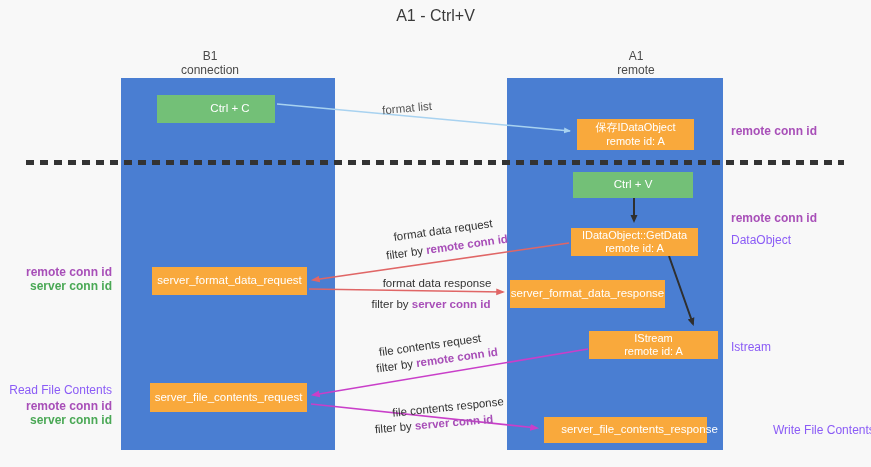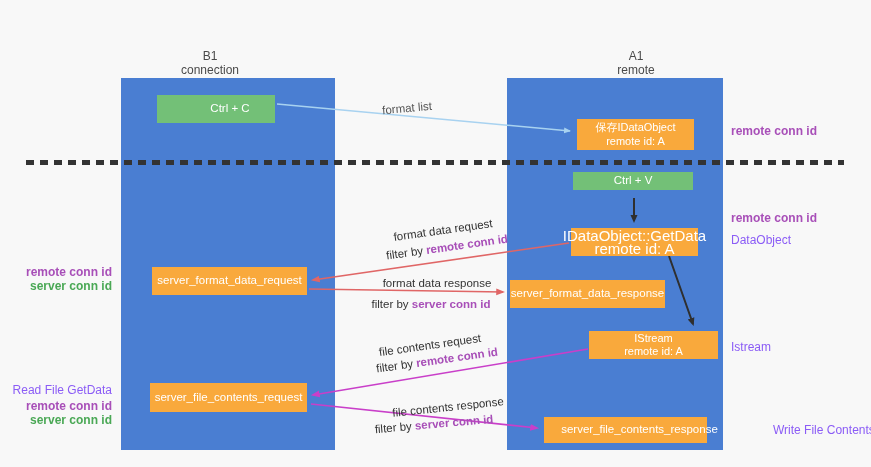--- a/index.html
+++ b/index.html
@@ -25,22 +25,22 @@
     background:repeating-linear-gradient(90deg,#333 0 8px,transparent 8px 14px);}
   
   .overlay{left:0;top:0;width:871px;height:467px;pointer-events:none;}
   
   .node{display:flex;flex-direction:column;align-items:center;justify-content:center;
     color:#fff;font-size:11.5px;line-height:13.5px;text-align:center;box-sizing:border-box;}
   .green{background:#73c077;}
   .orange{background:#f9a93c;}
   .n-ctrlc{left:157px;top:95px;width:118px;height:28px;padding-left:28px;}
   .n-save{left:577px;top:119px;width:117px;height:31px;font-size:11px;}
-  .n-ctrlv{left:573px;top:172px;width:120px;height:18px;}
-  .n-getdata{left:571px;top:228px;width:127px;height:28px;font-size:15px;}
+  .n-ctrlv{left:573px;top:172px;width:120px;height:26px;}
+  .n-getdata{left:571px;top:228px;width:127px;height:28px;font-size:11px;}
   .n-fmtreq{left:152px;top:267px;width:155px;height:28px;}
   .n-fmtresp{left:510px;top:280px;width:155px;height:28px;}
   .n-istream{left:589px;top:331px;width:129px;height:28px;font-size:11px;}
   .n-filereq{left:150px;top:383px;width:157px;height:29px;}
   .n-fileresp{left:544px;top:417px;width:163px;height:26px;padding-left:28px;}
   
   .slabel{font-size:12px;color:#8b5cf6;white-space:nowrap;}
   .bold{font-weight:bold;}
   .purple{color:#a84fb8;}
   .grn{color:#4aa855;}
@@ -58,20 +58,21 @@
   .e-fdrespf{left:431px;top:304px;}
   .e-fcr{left:430px;top:345px;transform:translate(-50%,-50%) rotate(-8deg);}
   .e-fcrf{left:437px;top:360px;transform:translate(-50%,-50%) rotate(-8deg);}
   .e-fcresp{left:448px;top:407px;transform:translate(-50%,-50%) rotate(-6deg);}
   .e-fcrespf{left:434px;top:424px;transform:translate(-50%,-50%) rotate(-5deg);}
 </style>
 </head>
 <body>
 
 <div class="abs title">
+  <div>A1 - Ctrl+V</div>
 </div>
 
 <div class="abs ll-header hdr-left">
   <div>B1</div>
   <div>connection</div>
 </div>
 <div class="abs ll-header hdr-right">
   <div>A1</div>
   <div>remote</div>
 </div>
@@ -147,15 +148,15 @@
 <div class="abs elabel e-fcrespf"><span>filter by </span><span class="bold purple">server conn id</span></div>
 
 <div class="abs slabel bold purple r-pos r1">remote conn id</div>
 <div class="abs slabel bold purple r-pos r2">remote conn id</div>
 <div class="abs slabel r-pos r3">DataObject</div>
 <div class="abs slabel r-pos r4">Istream</div>
 <div class="abs slabel r5">Write File Contents</div>
 
 <div class="abs slabel bold purple l-pos l1">remote conn id</div>
 <div class="abs slabel bold grn l-pos l2">server conn id</div>
-<div class="abs slabel l-pos l3">Read File GetData</div>
+<div class="abs slabel l-pos l3">Read File Contents</div>
 <div class="abs slabel bold purple l-pos l4">remote conn id</div>
 <div class="abs slabel bold grn l-pos l5">server conn id</div>
 
 </body></html>

